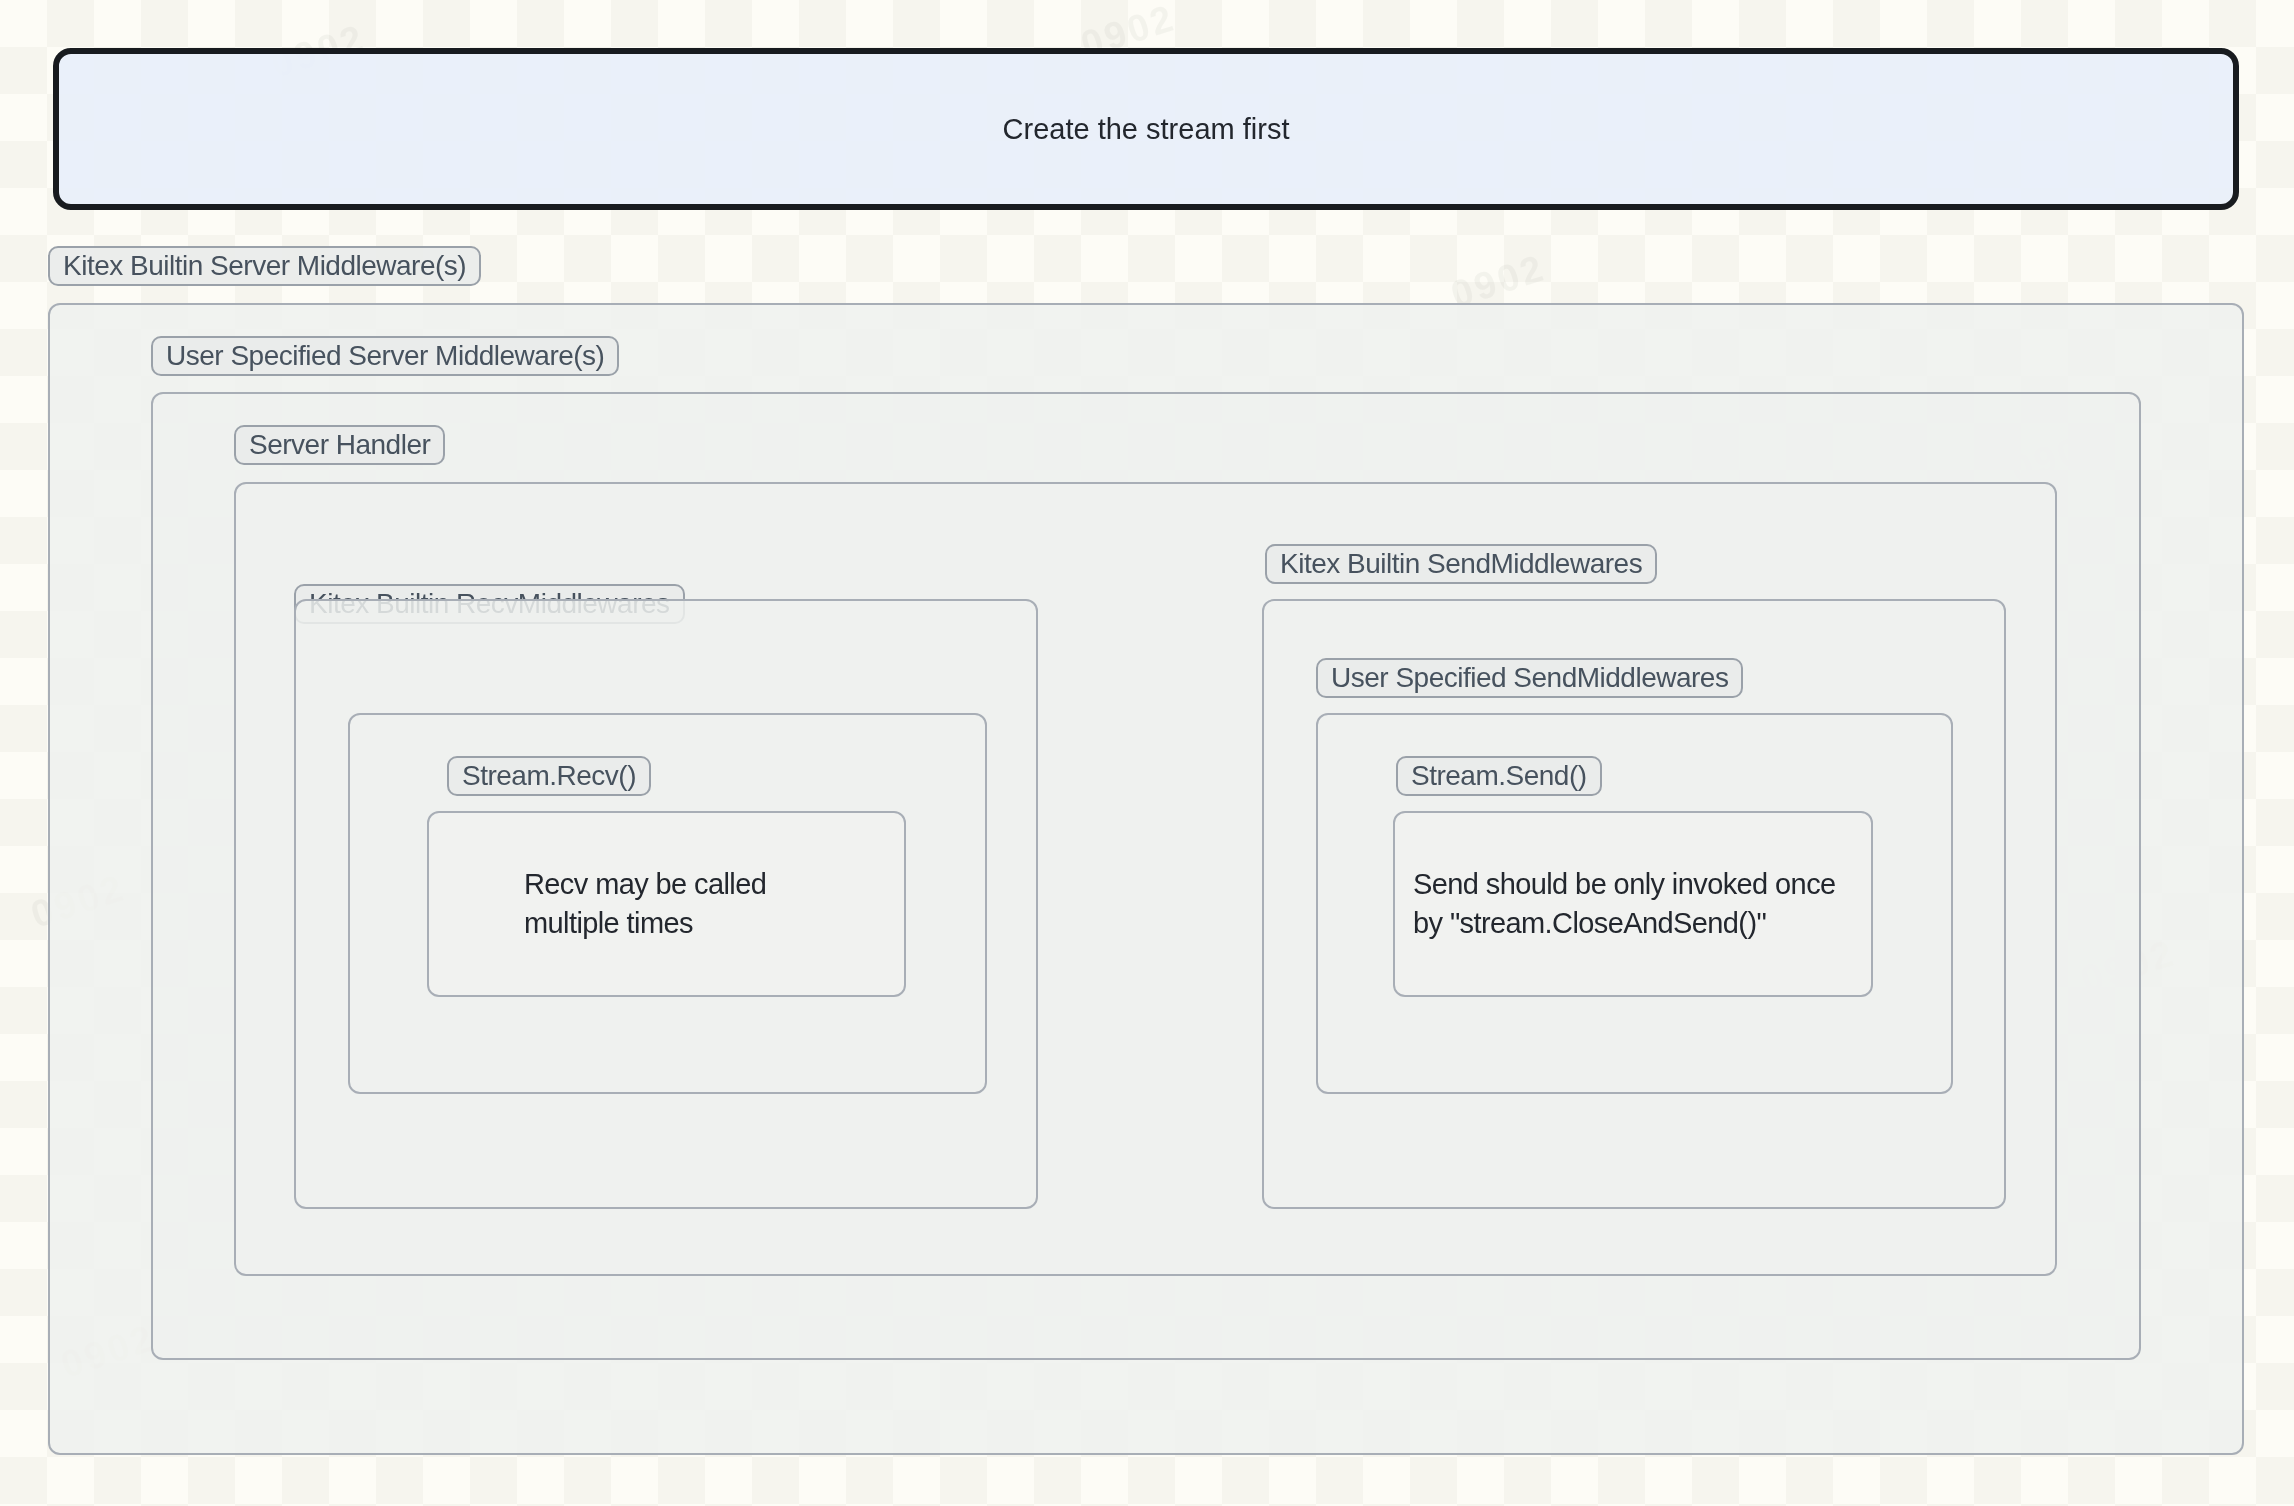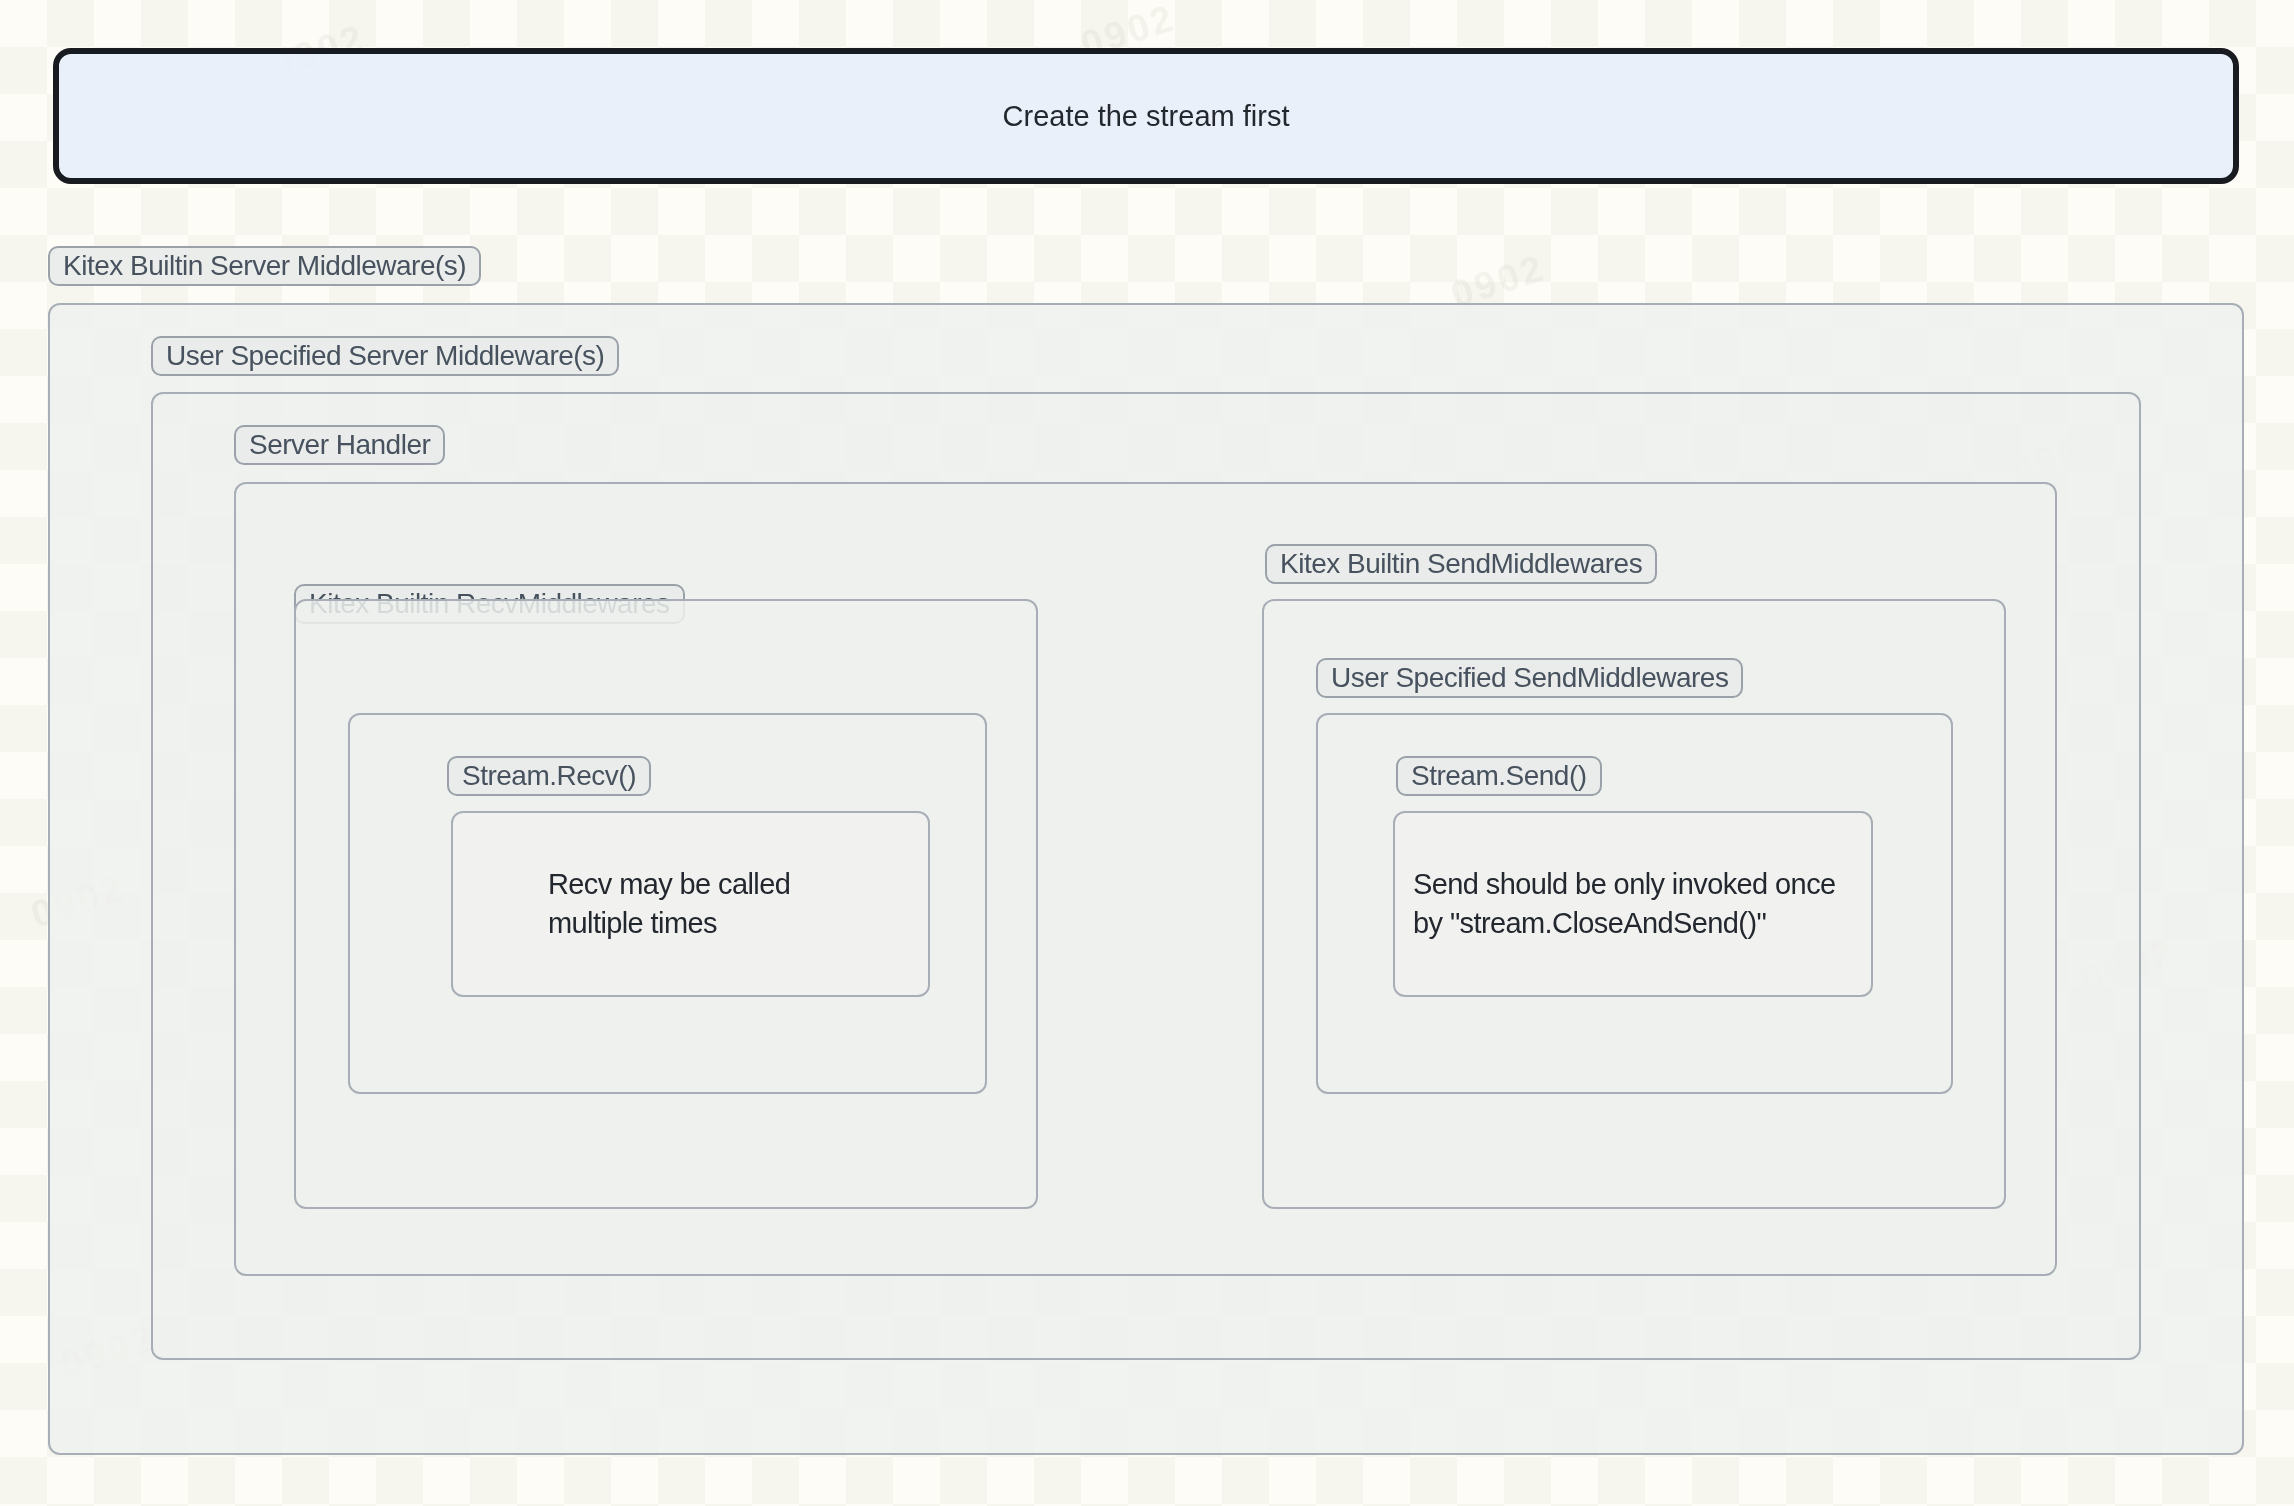--- a/index.html
+++ b/index.html
@@ -27,21 +27,21 @@
     letter-spacing: 3px;
     transform: rotate(-18deg);
     pointer-events: none;
     user-select: none;
   }
 
   
   .top-note {
     position: absolute;
     left: 53px; top: 48px;
-    width: 2186px; height: 136px;
+    width: 2186px; height: 162px;
     box-sizing: border-box;
     background: rgba(233, 239, 250, 0.94);
     border: 6px solid #181b1f;
     border-radius: 18px;
     display: flex; align-items: center; justify-content: center;
     font-size: 29px;
     color: #23272e;
   }
 
   
@@ -95,21 +95,21 @@
   #badge-server-handler { left: 234px; top: 425px; }
   #box-server-handler   { left: 234px; top: 482px; width: 1823px; height: 794px; }
 
   #badge-builtin-recv   { left: 294px; top: 544px; margin-top: 40px; }
   #box-builtin-recv     { left: 294px; top: 599px; width: 744px; height: 610px; }
 
   #badge-user-recv      { left: 348px; top: 658px; }
   #box-user-recv        { left: 348px; top: 713px; width: 639px; height: 381px; }
 
   #badge-stream-recv    { left: 447px; top: 756px; }
-  #note-recv            { left: 427px; top: 811px; width: 479px; height: 186px; padding-left: 95px; padding-right: 26px; margin-left: 24px; }
+  #note-recv            { left: 427px; top: 811px; width: 479px; height: 186px; padding-left: 95px; padding-right: 26px; }
 
   #badge-builtin-send   { left: 1265px; top: 544px; }
   #box-builtin-send     { left: 1262px; top: 599px; width: 744px; height: 610px; }
 
   #badge-user-send      { left: 1316px; top: 658px; }
   #box-user-send        { left: 1316px; top: 713px; width: 637px; height: 381px; }
 
   #badge-stream-send    { left: 1396px; top: 756px; }
   #note-send            { left: 1393px; top: 811px; width: 480px; height: 186px; padding-left: 18px; padding-right: 0; }
 

